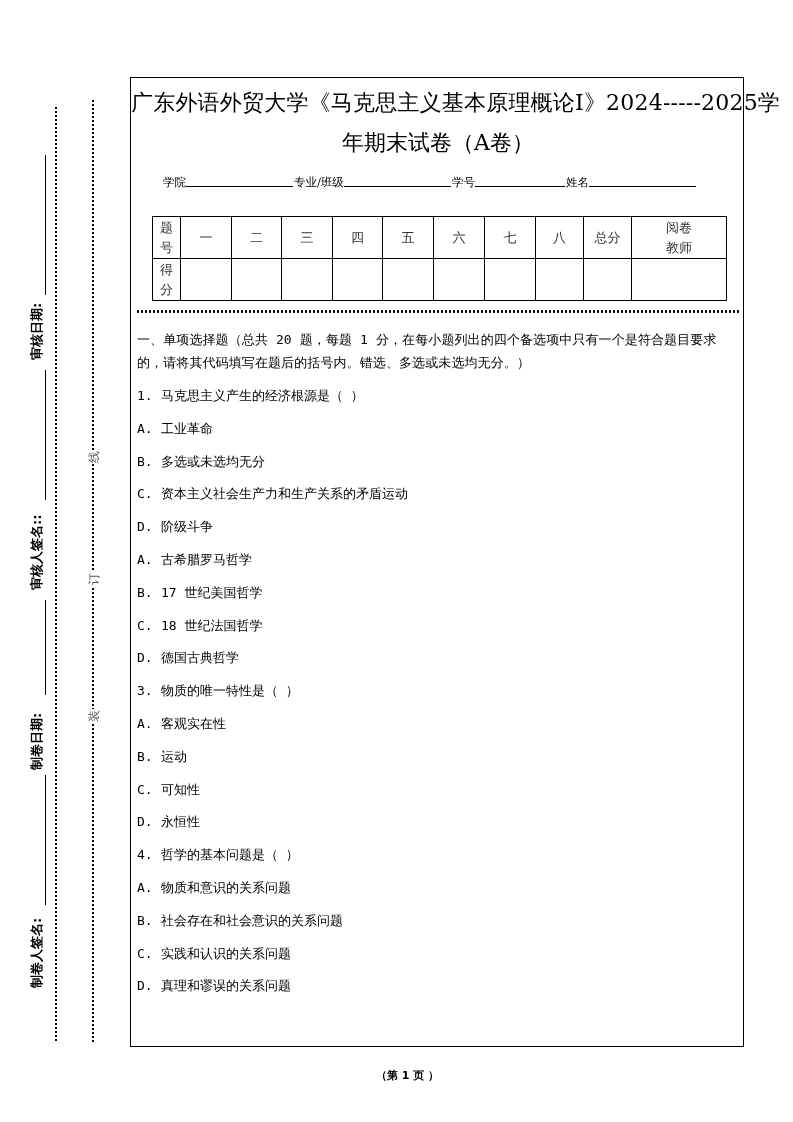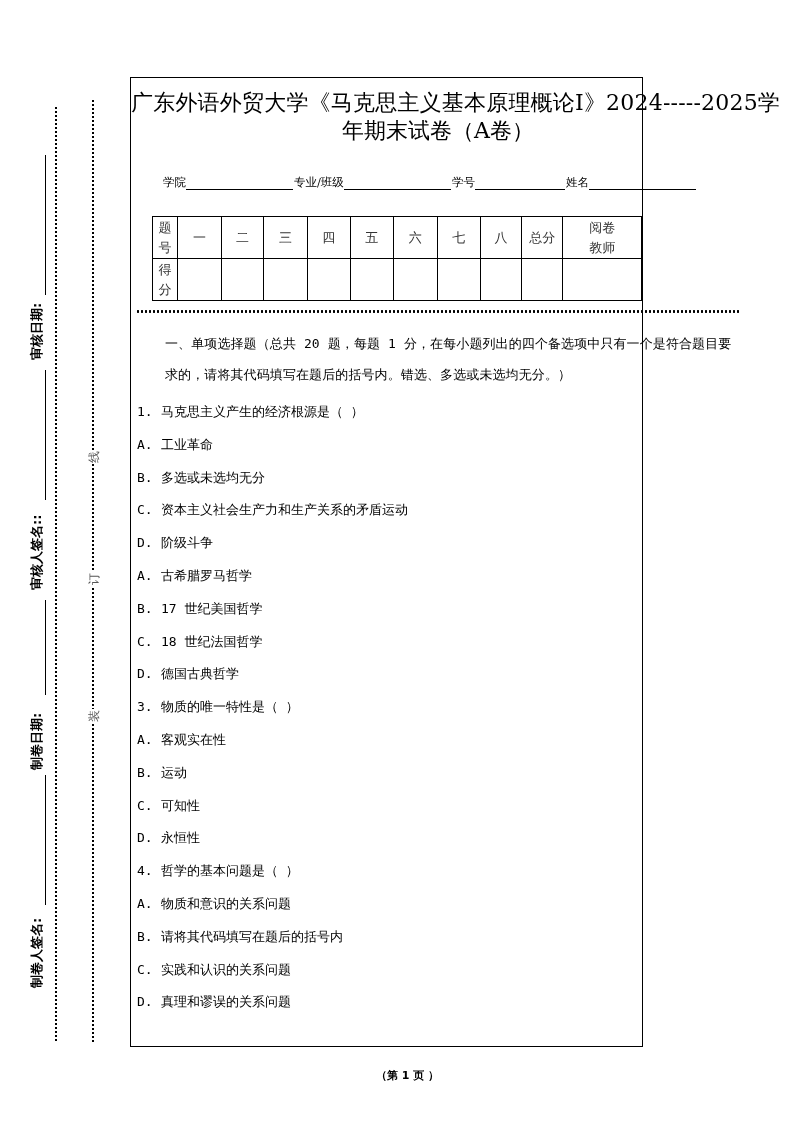--- a/index.html
+++ b/index.html
@@ -11,41 +11,41 @@
       background-image: linear-gradient(to bottom, #000 0 2px, transparent 2px 4px);
       background-size: 2px 4px; background-repeat: repeat-y; }
     .vlabel { position: absolute; left: 29px; width: 18px; font-family: "DejaVu Sans", sans-serif;
       font-weight: bold; font-size: 13px; line-height: 16px; white-space: nowrap;
       transform-origin: 0 0; transform: rotate(-90deg); }
     .binding-char { position: absolute; left: 87px; width: 14px; height: 14px; font-size: 12px; color: #555;
       background: #fff; text-align: center; line-height: 14px; font-family: "DejaVu Serif", serif;
       transform: rotate(-90deg); }
 
     
-    .frame { position: absolute; left: 130px; top: 77px; width: 513px; height: 970px; border: 1px solid #000; box-sizing: border-box; }
+    .frame { position: absolute; left: 130px; top: 77px; width: 614px; height: 970px; border: 1px solid #000; box-sizing: border-box; }
 
     .title1 { position: absolute; left: 0; top: 8px; width: 614px; text-align: center; font-size: 22px; line-height: 34px; white-space: nowrap; letter-spacing: 0.2px; }
-    .title2 { position: absolute; left: 0; top: 36px; width: 614px; text-align: center; font-size: 22px; line-height: 34px; }
+    .title2 { position: absolute; left: 0; top: 48px; width: 614px; text-align: center; font-size: 22px; line-height: 34px; }
 
-    .info-row { position: absolute; left: 32px; top: 96px; display: flex; align-items: flex-end; font-size: 11.5px; line-height: 16px; }
+    .info-row { position: absolute; left: 32px; top: 96px; display: flex; align-items: flex-start; font-size: 11.5px; line-height: 16px; }
     .info-row .lbl { white-space: nowrap; }
     .info-row .blank { display: inline-block; border-bottom: 1px solid #000; height: 12px; margin-right: 1px; }
 
     table.score { position: absolute; left: 21px; top: 138px; border-collapse: collapse; font-size: 13px; }
     table.score td { border: 1px solid #000; text-align: center; vertical-align: middle; padding: 0; color: #333; }
     table.score tr.r1 td { height: 41px; }
     table.score tr.r2 td { height: 41px; }
     .stack { display: inline-block; line-height: 20px; }
 
     .dot-hr { position: absolute; left: 5px; top: 232px; width: 603px; height: 3px;
       background-image: radial-gradient(circle, #000 1.1px, transparent 1.3px);
       background-size: 4px 3px; background-repeat: repeat-x; }
 
     .content { position: absolute; left: 6px; top: 250px; width: 600px; font-family: "DejaVu Sans Mono", monospace; font-size: 13px; }
-    .intro { line-height: 31px; letter-spacing: 0.1px; margin-left: 28px; }
+    .intro { line-height: 23px; letter-spacing: 0.1px; }
     .line { height: 32.8px; line-height: 32.8px; white-space: nowrap; }
     .q-num, .opt-key { display: inline-block; width: 24px; }
 
     .footer { position: absolute; left: 0; top: 1068px; width: 793px; text-align: center; font-family: "DejaVu Sans", sans-serif; font-weight: bold; font-size: 11px; margin-left: 11px; }
   </style>
 </head>
 <body>
 
 <div>
   <div class="solid-seg" style="top:155px;height:140px;"></div>
@@ -143,20 +143,20 @@
       <div class="line"><span class="q-num">3.</span><span>物质的唯一特性是（  ）</span></div>
       <div class="line"><span class="opt-key">A.</span><span>客观实在性</span></div>
       <div class="line"><span class="opt-key">B.</span><span>运动</span></div>
       <div class="line"><span class="opt-key">C.</span><span>可知性</span></div>
       <div class="line"><span class="opt-key">D.</span><span>永恒性</span></div>
     </div>
 
     <div>
       <div class="line"><span class="q-num">4.</span><span>哲学的基本问题是（  ）</span></div>
       <div class="line"><span class="opt-key">A.</span><span>物质和意识的关系问题</span></div>
-      <div class="line"><span class="opt-key">B.</span><span>请将其代码填写在题后的括号内</span></div>
+      <div class="line"><span class="opt-key">B.</span><span>社会存在和社会意识的关系问题</span></div>
       <div class="line"><span class="opt-key">C.</span><span>实践和认识的关系问题</span></div>
       <div class="line"><span class="opt-key">D.</span><span>真理和谬误的关系问题</span></div>
     </div>
   </div>
 </div>
 
 <div class="footer">（第 1 页 ）</div>
 
 </body></html>

